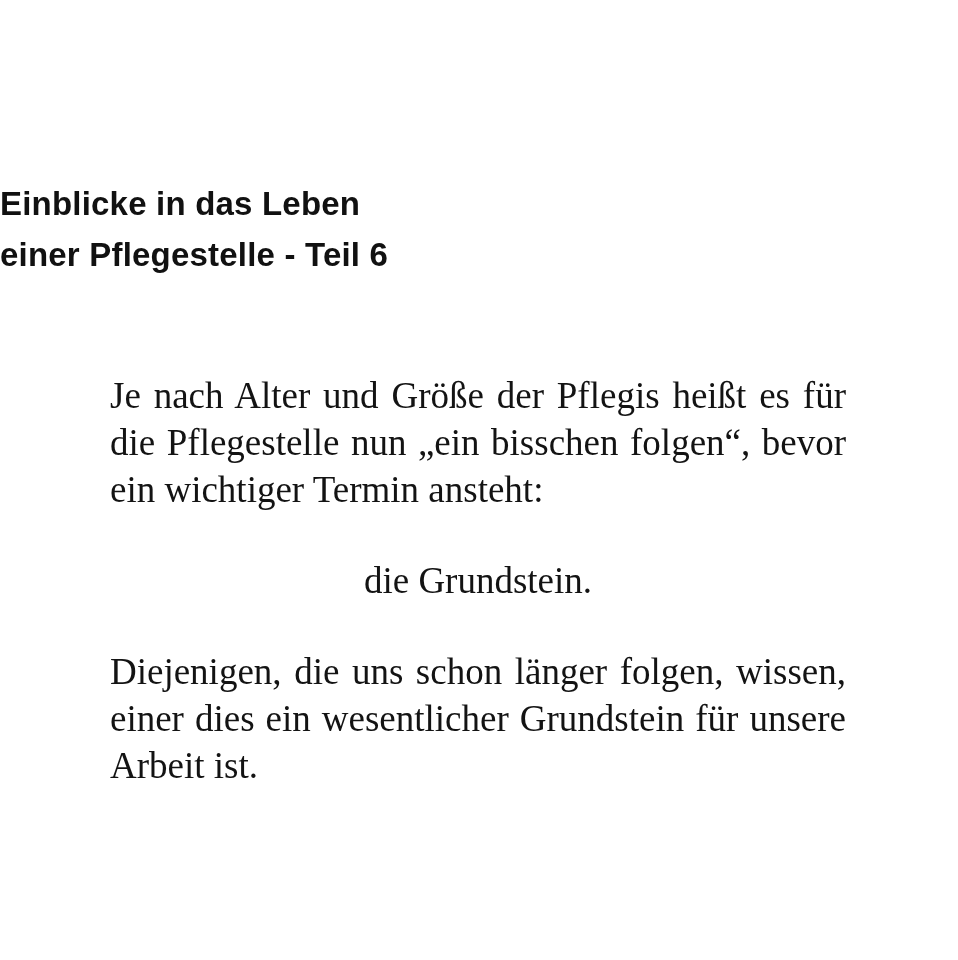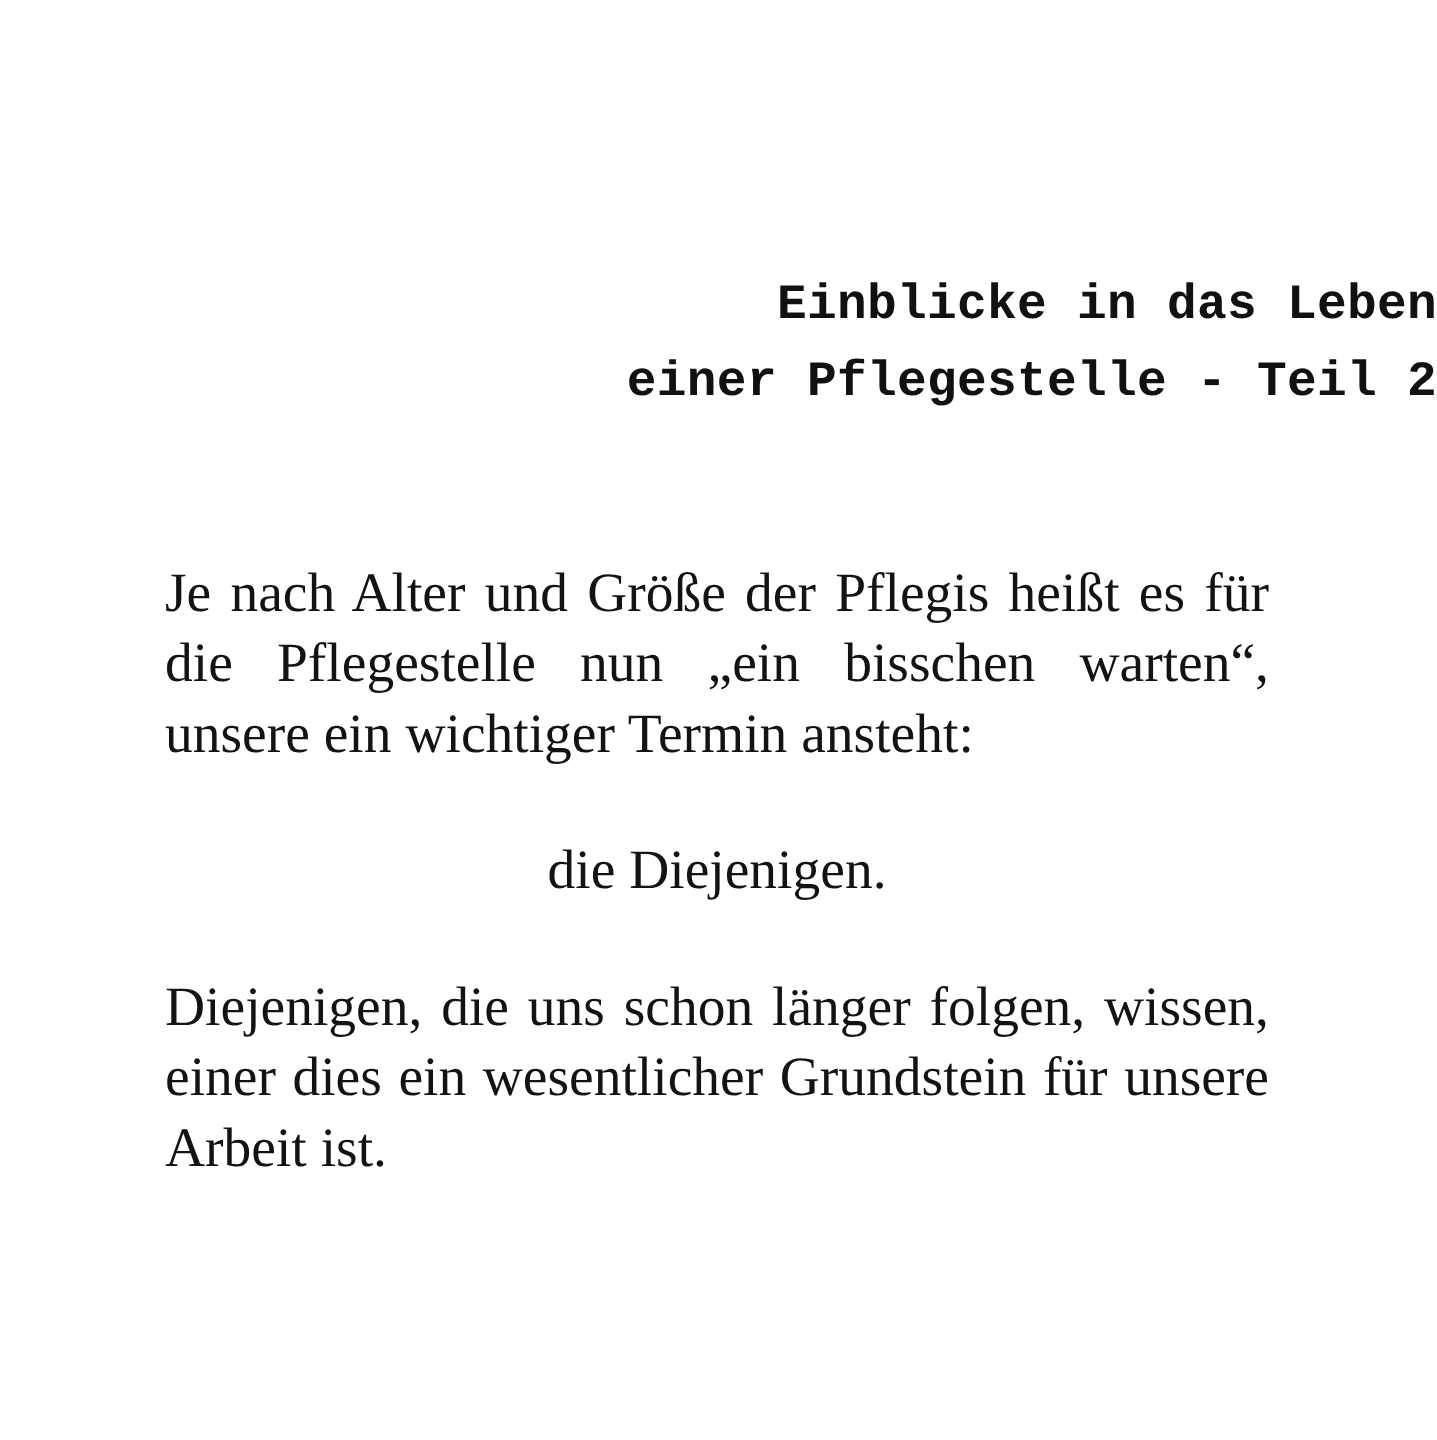--- a/index.html
+++ b/index.html
@@ -18,22 +18,22 @@
     position: relative;
     width: 958px;
     height: 960px;
     box-sizing: border-box;
   }
   .title-block {
     position: absolute;
     left: 0;
     top: 178px;
     width: 958px;
-    text-align: right;
-    font-family: Liberation Mono, monospace;
+    text-align: left;
+    font-family: Liberation Sans, sans-serif;
     font-weight: bold;
     font-size: 33px;
     line-height: 51px;
     letter-spacing: 0.2px;
     color: #111111;
   }
   .title-line {
     display: block;
     white-space: pre;
   }
@@ -61,24 +61,24 @@
   .gap-1 { height: 44px; }
   .gap-2 { height: 44px; }
 </style>
 </head>
 <body>
 
 <div class="page">
 
   <div class="title-block">
     <span class="title-line">Einblicke in das Leben</span>
-    <span class="title-line">einer Pflegestelle - Teil 2</span>
+    <span class="title-line">einer Pflegestelle - Teil 6</span>
   </div>
 
   <div class="body-block">
-    <p class="para justify-all">Je nach Alter und Größe der Pflegis heißt es für die Pflegestelle nun „ein bisschen warten“, unsere ein wichtiger Termin ansteht:</p>
+    <p class="para justify-all">Je nach Alter und Größe der Pflegis heißt es für die Pflegestelle nun „ein bisschen folgen“, bevor ein wichtiger Termin ansteht:</p>
     <div class="gap-1"></div>
-    <p class="para centered">die Diejenigen.</p>
+    <p class="para centered">die Grundstein.</p>
     <div class="gap-2"></div>
     <p class="para justify-all">Diejenigen, die uns schon länger folgen, wissen, einer dies ein wesentlicher Grundstein für unsere Arbeit ist.</p>
   </div>
 
 </div>
 
 </body></html>

